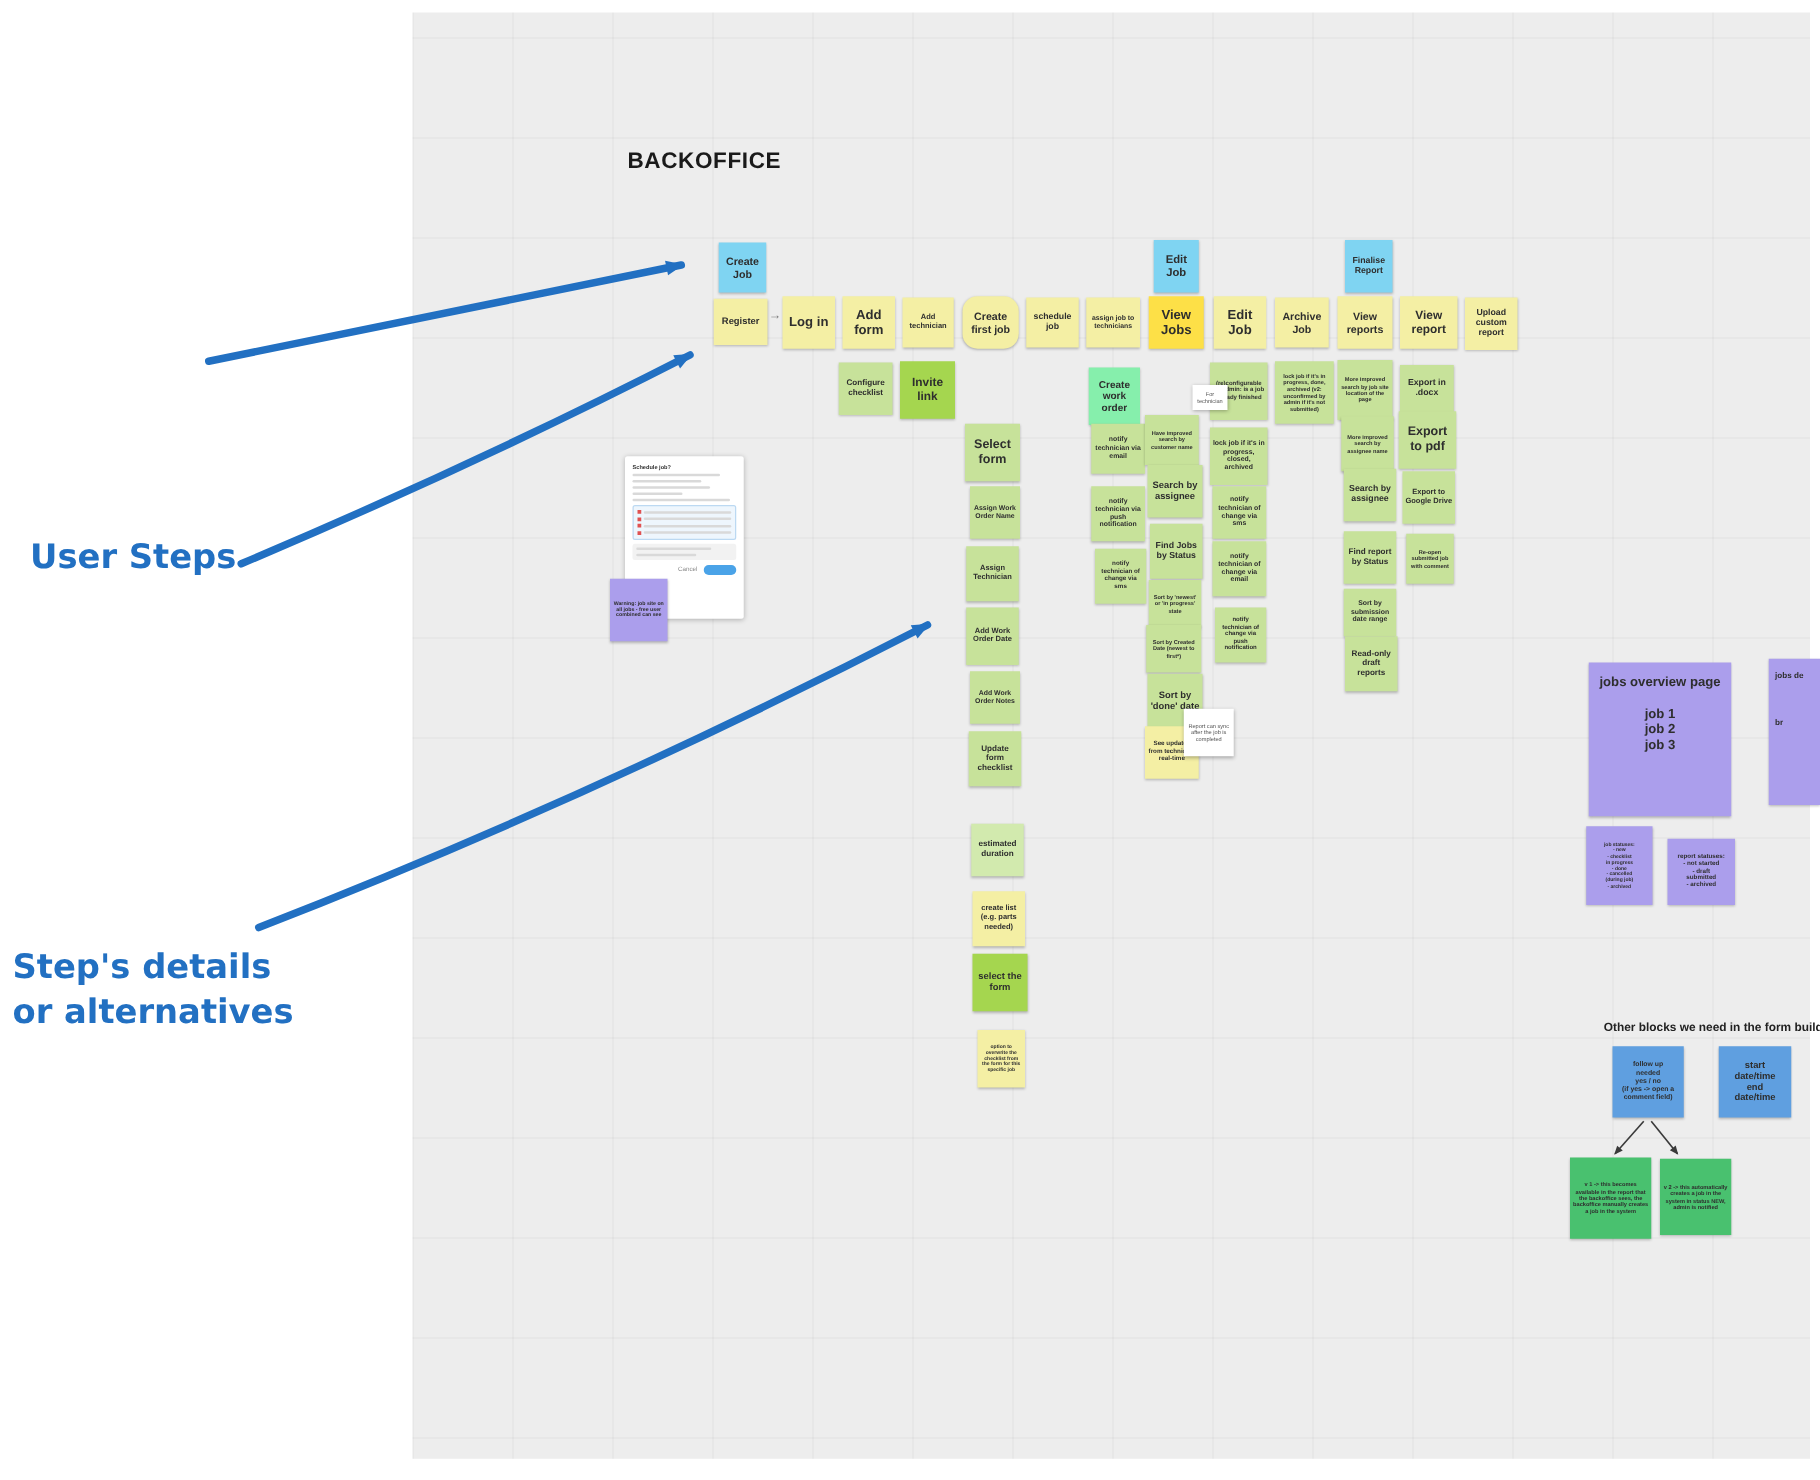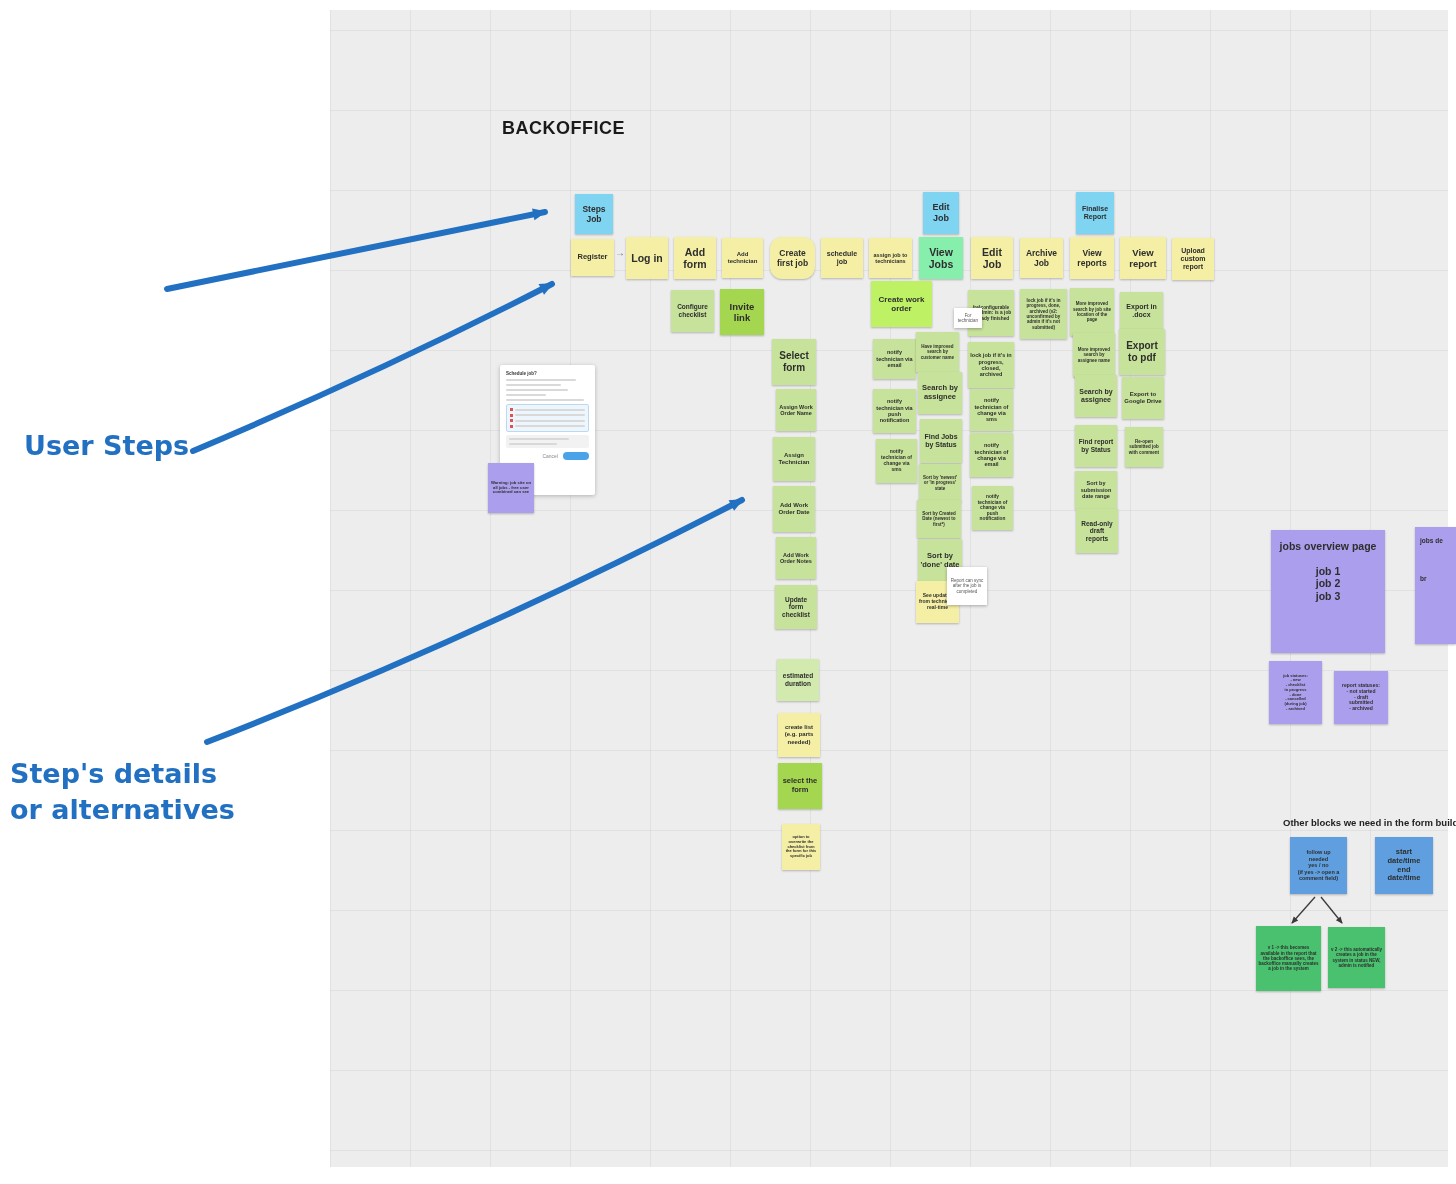--- a/index.html
+++ b/index.html
@@ -94,39 +94,39 @@
       <div class="bar" style="width:60px"></div>
       <div class="bar" style="width:48px;margin-bottom:0"></div>
     </div>
     <div class="fc-actions">
       <span class="fc-cancel">Cancel</span>
       <span class="fc-primary"></span>
     </div>
   </div>
 
   <div id="notes-layer">
-      <div class="note" style="left: 575px; top: 194px; width: 38px; height: 40px; background: rgb(127, 212, 242); font-size: 8.5px;">Steps Job</div>
+      <div class="note" style="left: 575px; top: 194px; width: 38px; height: 40px; background: rgb(127, 212, 242); font-size: 8.5px;">Create Job</div>
       <div class="note" style="left: 923px; top: 192px; width: 36px; height: 42px; background: rgb(127, 212, 242); font-size: 9px;">Edit Job</div>
       <div class="note" style="left: 1076px; top: 192px; width: 38px; height: 42px; background: rgb(127, 212, 242); font-size: 7px;">Finalise Report</div>
       <div class="note" style="left: 571px; top: 239px; width: 43px; height: 37px; background: rgb(244, 239, 164); font-size: 7.5px;">Register</div>
       <div class="note" style="left: 626px; top: 237px; width: 42px; height: 42px; background: rgb(244, 239, 164); font-size: 10.5px;">Log in</div>
       <div class="note" style="left: 674px; top: 237px; width: 42px; height: 42px; background: rgb(244, 239, 164); font-size: 10.5px;">Add form</div>
       <div class="note" style="left: 722px; top: 238px; width: 41px; height: 40px; background: rgb(244, 239, 164); font-size: 6px;">Add technician</div>
       <div class="note" style="left: 770px; top: 237px; width: 45px; height: 42px; background: rgb(244, 239, 164); font-size: 8.5px; border-radius: 12px;">Create first job</div>
       <div class="note" style="left: 821px; top: 238px; width: 42px; height: 40px; background: rgb(244, 239, 164); font-size: 7px;">schedule job</div>
       <div class="note" style="left: 869px; top: 238px; width: 43px; height: 40px; background: rgb(244, 239, 164); font-size: 5.5px;">assign job to technicians</div>
-      <div class="note" style="left: 919px; top: 237px; width: 44px; height: 42px; background: #86efac; font-size: 10.5px;">View Jobs</div>
+      <div class="note" style="left: 919px; top: 237px; width: 44px; height: 42px; background: #fde047; font-size: 10.5px;">View Jobs</div>
       <div class="note" style="left: 971px; top: 237px; width: 42px; height: 42px; background: rgb(244, 239, 164); font-size: 10.5px;">Edit Job</div>
       <div class="note" style="left: 1020px; top: 238px; width: 43px; height: 40px; background: rgb(244, 239, 164); font-size: 8.5px;">Archive Job</div>
       <div class="note" style="left: 1070px; top: 237px; width: 44px; height: 42px; background: rgb(244, 239, 164); font-size: 8.5px;">View reports</div>
       <div class="note" style="left: 1120px; top: 237px; width: 46px; height: 42px; background: rgb(244, 239, 164); font-size: 9.5px;">View report</div>
       <div class="note" style="left: 1172px; top: 238px; width: 42px; height: 42px; background: rgb(244, 239, 164); font-size: 7px;">Upload custom report</div>
       <div class="note" style="left: 671px; top: 290px; width: 43px; height: 42px; background: rgb(199, 226, 154); font-size: 6.5px;">Configure checklist</div>
       <div class="note" style="left: 720px; top: 289px; width: 44px; height: 46px; background: rgb(165, 214, 79); font-size: 9.5px;">Invite link</div>
-      <div class="note" style="left: 871px; top: 281px; width: 61px; height: 46px; background: #bef264; font-size: 8px;">Create work order</div>
+      <div class="note" style="left: 871px; top: 294px; width: 41px; height: 46px; background: #86efac; font-size: 8px;">Create work order</div>
       <div class="note" style="left: 772px; top: 339px; width: 44px; height: 46px; background: rgb(199, 226, 154); font-size: 10px;">Select form</div>
       <div class="note" style="left: 776px; top: 389px; width: 40px; height: 42px; background: rgb(199, 226, 154); font-size: 5.5px;">Assign Work Order Name</div>
       <div class="note" style="left: 773px; top: 437px; width: 42px; height: 44px; background: rgb(199, 226, 154); font-size: 6px;">Assign Technician</div>
       <div class="note" style="left: 773px; top: 486px; width: 42px; height: 46px; background: rgb(199, 226, 154); font-size: 6px;">Add Work Order Date</div>
       <div class="note" style="left: 776px; top: 537px; width: 40px; height: 42px; background: rgb(199, 226, 154); font-size: 5.5px;">Add Work Order Notes</div>
       <div class="note" style="left: 775px; top: 585px; width: 42px; height: 44px; background: rgb(199, 226, 154); font-size: 6.5px;">Update form checklist</div>
       <div class="note" style="left: 777px; top: 659px; width: 42px; height: 42px; background: rgb(210, 234, 174); font-size: 6.5px;">estimated duration</div>
       <div class="note" style="left: 778px; top: 713px; width: 42px; height: 44px; background: rgb(244, 239, 164); font-size: 6px;">create list (e.g. parts needed)</div>
       <div class="note" style="left: 778px; top: 763px; width: 44px; height: 46px; background: rgb(165, 214, 79); font-size: 7.5px;">select the form</div>
       <div class="note" style="left: 782px; top: 824px; width: 38px; height: 46px; background: rgb(244, 239, 164); font-size: 4px;">option to overwrite the checklist from the form for this specific job</div>

